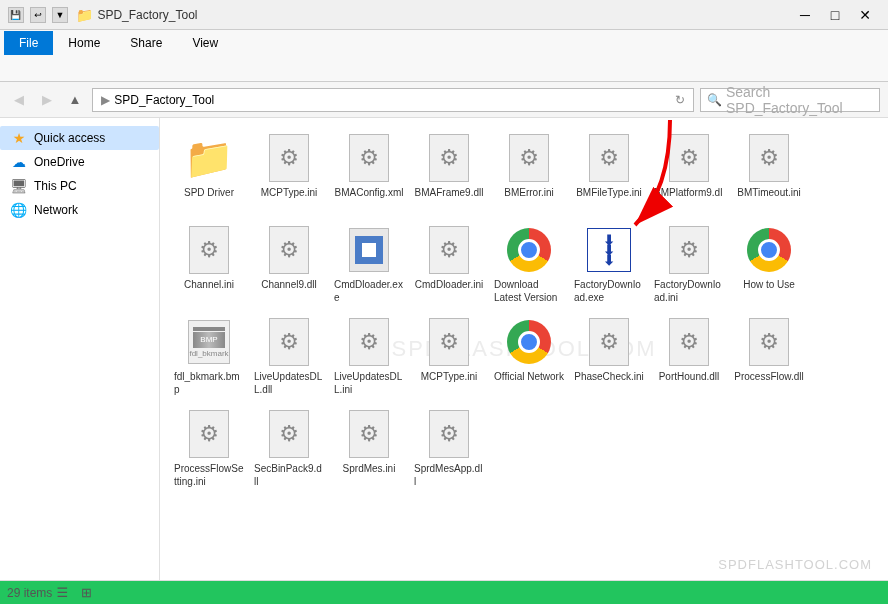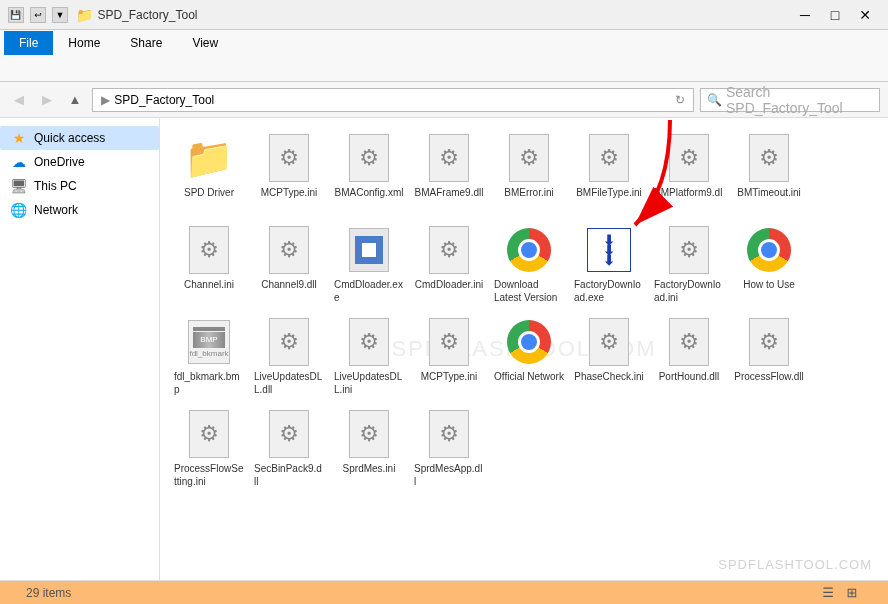--- a/index.html
+++ b/index.html
@@ -203,28 +203,28 @@
       font-size: 22px;
       color: rgba(180,180,180,0.25);
       letter-spacing: 2px;
       pointer-events: none;
       z-index: 0;
     }
 
     
     .status-bar {
       height: 24px;
-      background: #fdba74;
+      background: #22c55e;
       border-top: 1px solid #ddd;
       display: flex;
       align-items: center;
-      padding: 0 26px;
+      padding: 0 7px;
       font-size: 12px;
       color: #555;
-      justify-content: space-between;
+      justify-content: flex-start;
     }
     .status-bar-right { display: flex; gap: 4px; }
     .view-btn { width: 20px; height: 20px; display: flex; align-items: center; justify-content: center; cursor: pointer; font-size: 13px; }
   </style>
 </head>
 <body>
 
 <div class="title-bar">
   <div class="title-bar-icons">
     <div class="title-bar-icon">💾</div>

